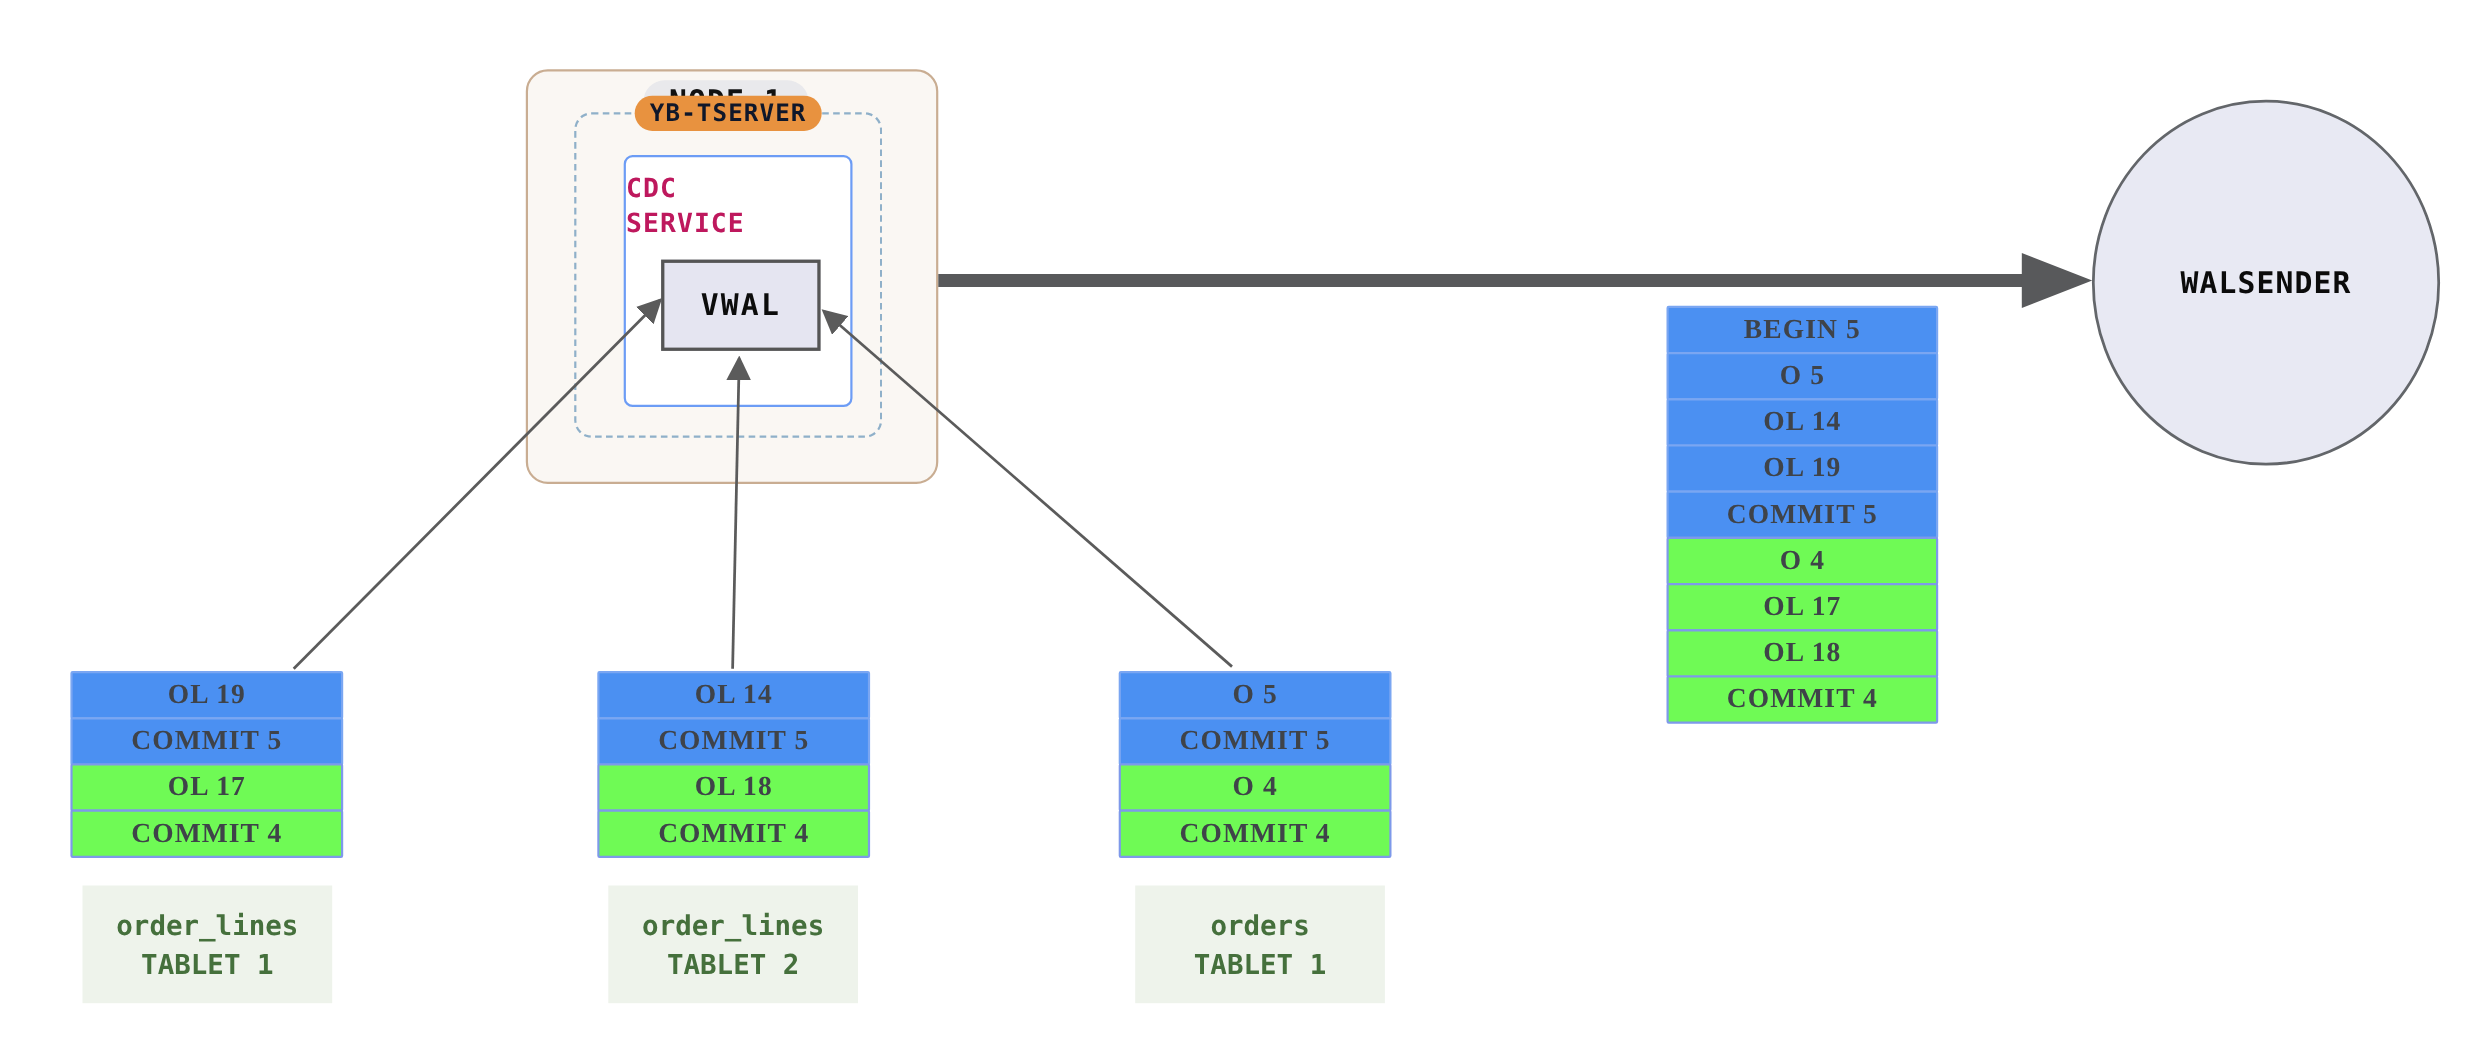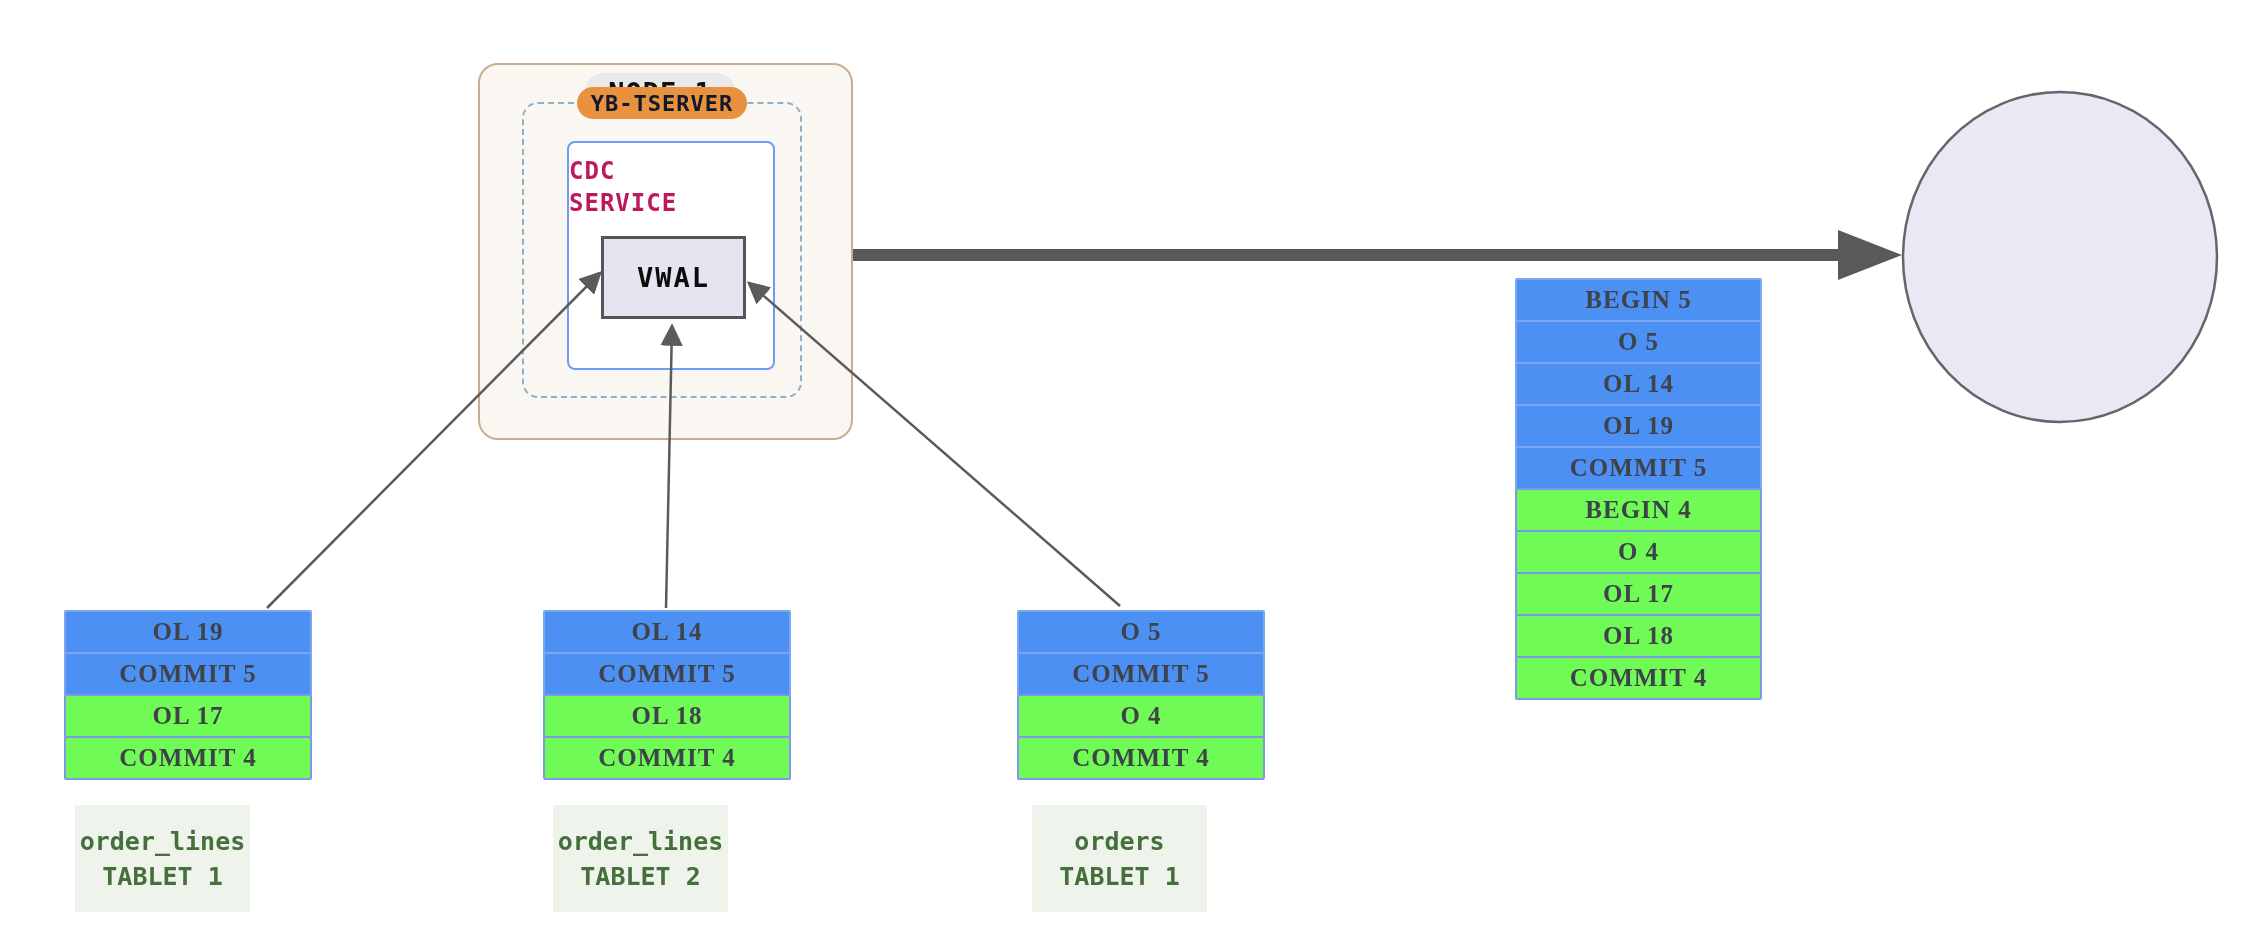--- a/index.html
+++ b/index.html
@@ -56,21 +56,21 @@
     height:44px;margin-top:-2px;border-radius:2px;
     display:flex;align-items:center;justify-content:center;
     font-weight:bold;font-size:25px;color:var(--row-text,#3f4349);
     box-sizing:border-box;letter-spacing:1px;font-family:Liberation Serif, serif;
   }
   .row:first-child{margin-top:0;}
   .row.blue{background:var(--blue-fill,#4b90f2);border:2px solid var(--blue-border,#7aa6f2);}
   .row.green{background:var(--green-fill,#6ffa55);border:2px solid var(--green-border,#7e99ea);}
 
   .tablet-label{
-    top:805px;width:175px;height:107px;background:var(--label-bg,#eef3eb);
+    top:805px;width:227px;height:107px;background:var(--label-bg,#eef3eb);
     display:flex;flex-direction:column;align-items:center;justify-content:center;
     font-weight:bold;font-size:25px;line-height:1.4;
     color:var(--label-text,#45703c);z-index:2;text-align:center;
   }
 
   .walsender-label{
     left:1903px;top:92px;width:314px;height:330px;z-index:5;
     display:flex;align-items:center;justify-content:center;
     font-weight:bold;font-size:27px;color:#0b0b0b;letter-spacing:1px;
   }
@@ -106,28 +106,28 @@
     <ellipse cx="2060" cy="257" rx="157" ry="165" fill="#e8e9f3" stroke="#63666a" stroke-width="2.5"></ellipse>
 
     <line x1="853" y1="255" x2="1840" y2="255" stroke="#58595b" stroke-width="12"></line>
     <polygon points="1838,230 1902,255 1838,280" fill="#58595b"></polygon>
 
     <line x1="267" y1="608" x2="600" y2="273" stroke="#5b5b5b" stroke-width="2.5" marker-end="url(#thinArrow)"></line>
     <line x1="666" y1="608" x2="672" y2="326" stroke="#5b5b5b" stroke-width="2.5" marker-end="url(#thinArrow)"></line>
     <line x1="1120" y1="606" x2="749" y2="283" stroke="#5b5b5b" stroke-width="2.5" marker-end="url(#thinArrow)"></line>
   </svg>
 
+  <div class="abs walsender-label">WALSENDER</div>
 
   <div class="abs stack" style="left:1515px;top:278px;width:247px;">
       <div class="row blue">BEGIN 5</div>
       <div class="row blue">O 5</div>
       <div class="row blue">OL 14</div>
       <div class="row blue">OL 19</div>
       <div class="row blue">COMMIT 5</div>
-      <div class="row green">BEGIN 4</div>
       <div class="row green">O 4</div>
       <div class="row green">OL 17</div>
       <div class="row green">OL 18</div>
       <div class="row green">COMMIT 4</div>
     </div>
 
   <div class="abs stack" style="left:64px;top:610px;width:248px;">
       <div class="row blue">OL 19</div>
       <div class="row blue">COMMIT 5</div>
       <div class="row green">OL 17</div>

